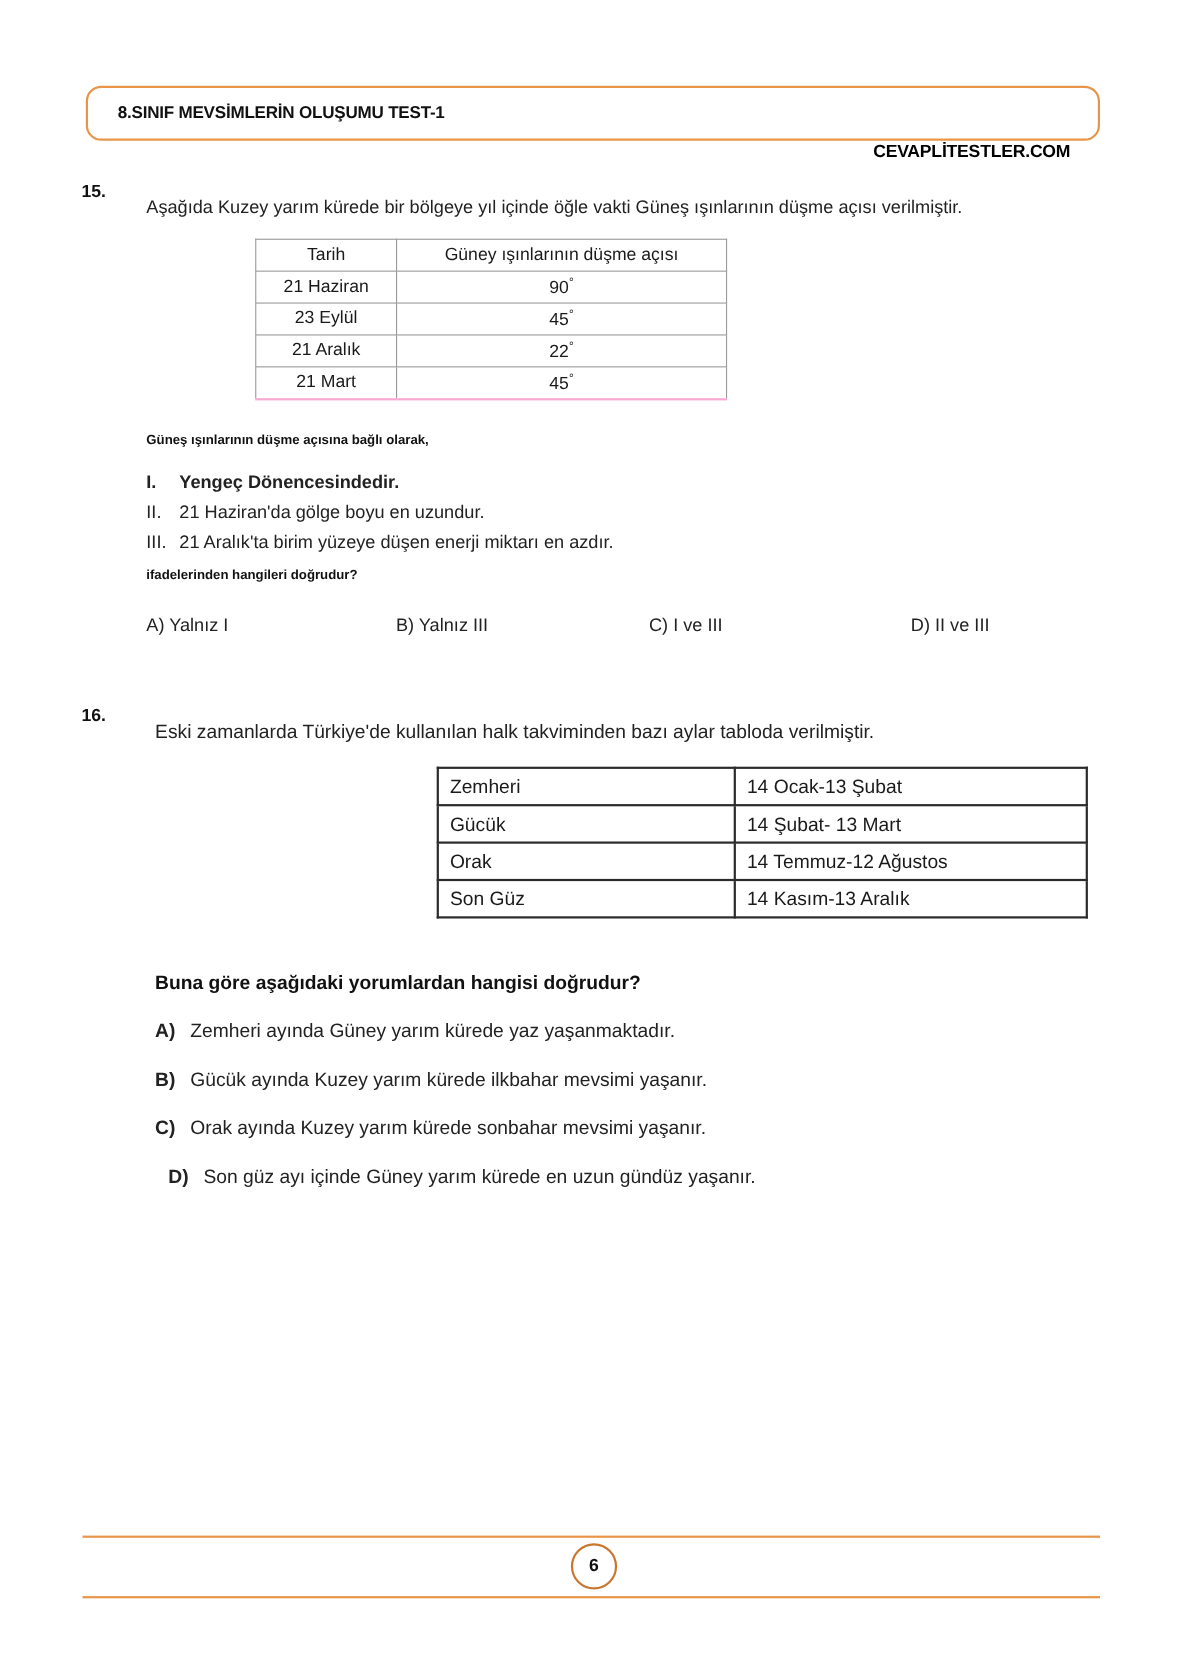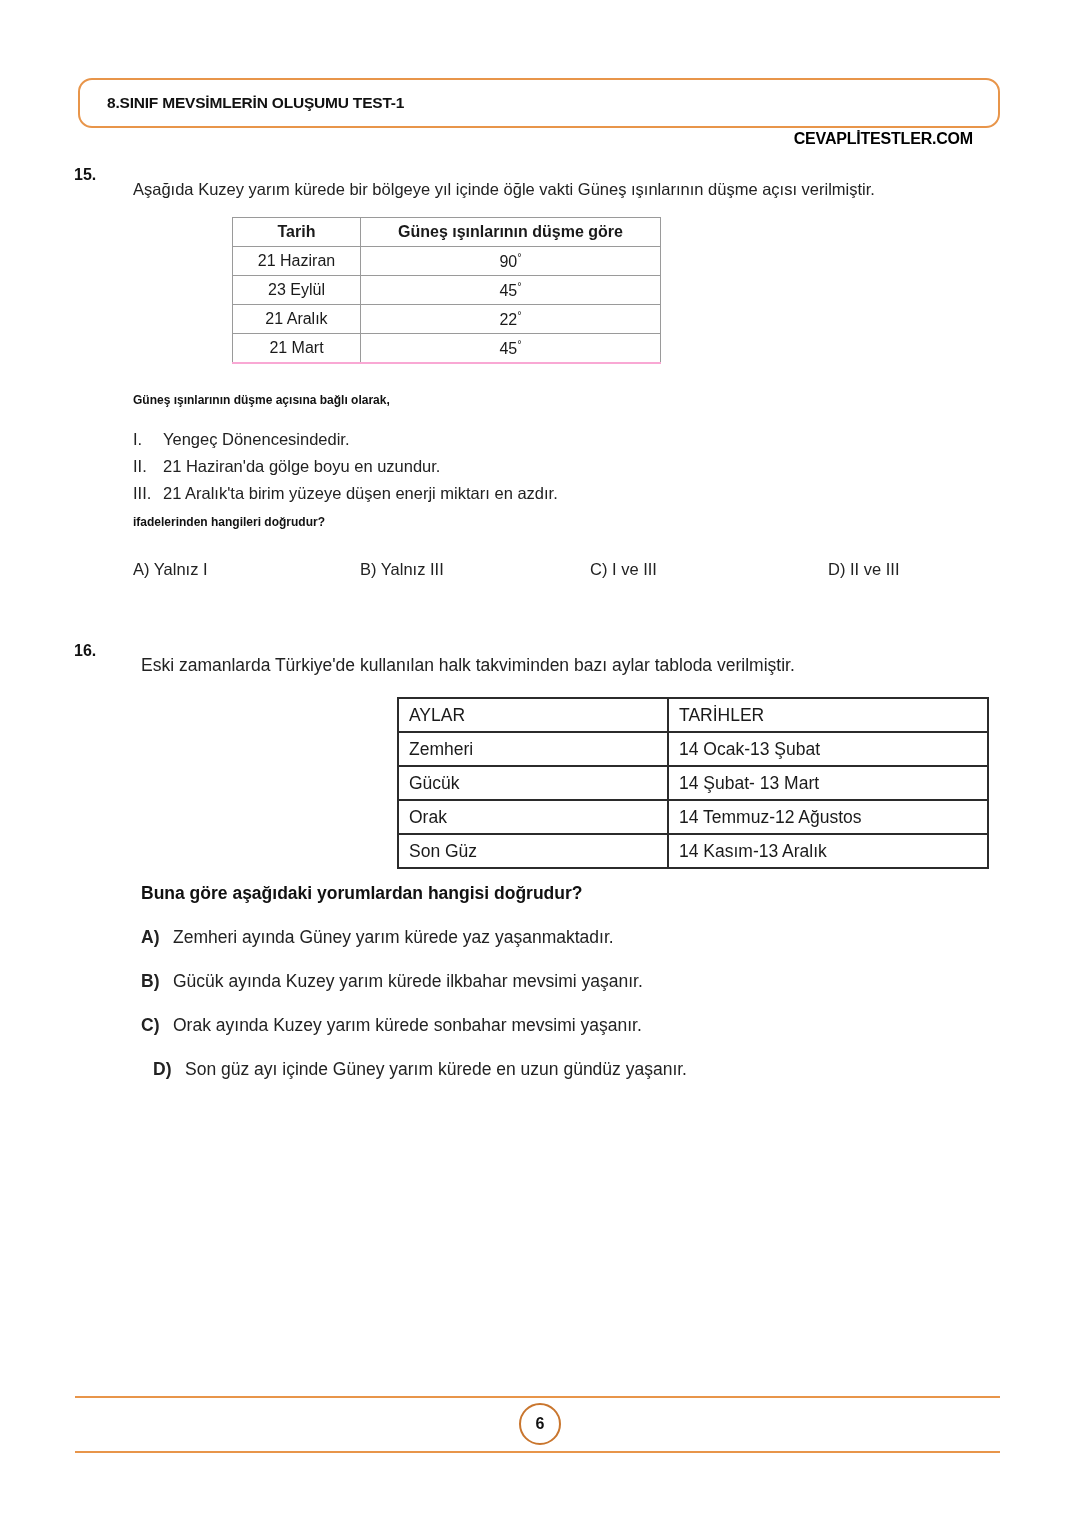--- a/index.html
+++ b/index.html
@@ -102,21 +102,21 @@
     height: 29px;
     padding: 0 6px;
     font-size: 16px;
     color: #1a1a1a;
     font-weight: normal;
     text-align: center;
     vertical-align: middle;
     box-sizing: border-box;
   }
   .table1 th {
-    font-weight: bold;
+    font-weight: normal;
   }
   .table1 .c-date { width: 128px; }
   .table1 .c-ang  { width: 300px; }
   .table1 tr:last-child td { border-bottom: 2px solid #f9a8d4; }
   .sup { font-size: 11px; vertical-align: super; }
 
   
   .table2 {
     position: absolute;
     left: 397px;
@@ -186,21 +186,21 @@
   <div class="header-site">CEVAPLİTESTLER.COM</div>
 </div>
 
 <div class="q-num" style="left:74px; top:166px;text-align:right;">15.</div>
 <div class="q-stem" style="left:133px; top:180px;">Aşağıda Kuzey yarım kürede bir bölgeye yıl içinde öğle vakti Güneş ışınlarının düşme açısı verilmiştir.</div>
 
 <table class="table1">
   <tbody>
       <tr>
     <th class="c-date">Tarih</th>
-    <th class="c-ang">Güneş ışınlarının düşme göre</th>
+    <th class="c-ang">Güney ışınlarının düşme açısı</th>
   </tr>
   <tr>
     <td class="c-date">21 Haziran</td>
     <td class="c-ang"><span>90</span><span class="sup">°</span></td>
   </tr>
   <tr>
     <td class="c-date">23 Eylül</td>
     <td class="c-ang"><span>45</span><span class="sup">°</span></td>
   </tr>
   <tr>
@@ -209,21 +209,21 @@
   </tr>
   <tr>
     <td class="c-date">21 Mart</td>
     <td class="c-ang"><span>45</span><span class="sup">°</span></td>
   </tr>
 </tbody>
   </table>
 
 <div class="q-lead" style="left:133px; top:393px;">Güneş ışınlarının düşme açısına bağlı olarak,</div>
 
-<div class="roman-line" style="left:133px; top:430px;">
+<div class="roman-line" style="left:133px; top:430px;font-weight:bold;">
   <span class="rn">I.</span><span>Yengeç Dönencesindedir.</span>
 </div>
 <div class="roman-line" style="left:133px; top:457px;">
   <span class="rn">II.</span><span>21 Haziran'da gölge boyu en uzundur.</span>
 </div>
 <div class="roman-line" style="left:133px; top:484px;">
   <span class="rn">III.</span><span>21 Aralık'ta birim yüzeye düşen enerji miktarı en azdır.</span>
 </div>
 
 <div class="q-lead" style="left:133px; top:515px;">ifadelerinden hangileri doğrudur?</div>
@@ -231,24 +231,20 @@
 <div class="opt-inline" style="left:133px; top:560px;">A) Yalnız I</div>
 <div class="opt-inline" style="left:360px; top:560px;">B) Yalnız III</div>
 <div class="opt-inline" style="left:590px; top:560px;">C) I ve III</div>
 <div class="opt-inline" style="left:828px; top:560px;">D) II ve III</div>
 
 <div class="q-num" style="left:74px; top:642px;">16.</div>
 <div class="q-stem" style="left:141px; top:655px; font-size:17.5px;">Eski zamanlarda Türkiye'de kullanılan halk takviminden bazı aylar tabloda verilmiştir.</div>
 
 <table class="table2">
   <tbody>
-      <tr>
-    <td class="c-ay">AYLAR</td>
-    <td class="c-ta">TARİHLER</td>
-  </tr>
   <tr>
     <td class="c-ay">Zemheri</td>
     <td class="c-ta">14 Ocak-13 Şubat</td>
   </tr>
   <tr>
     <td class="c-ay">Gücük</td>
     <td class="c-ta">14 Şubat- 13 Mart</td>
   </tr>
   <tr>
     <td class="c-ay">Orak</td>

